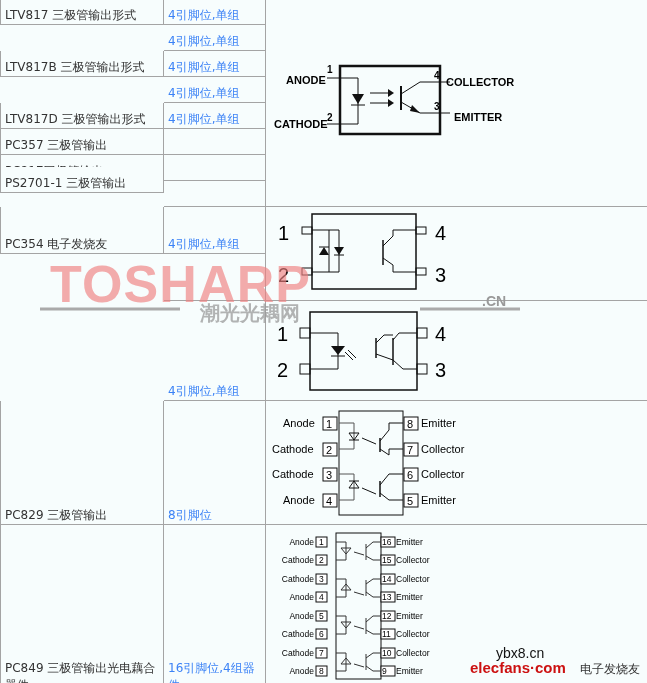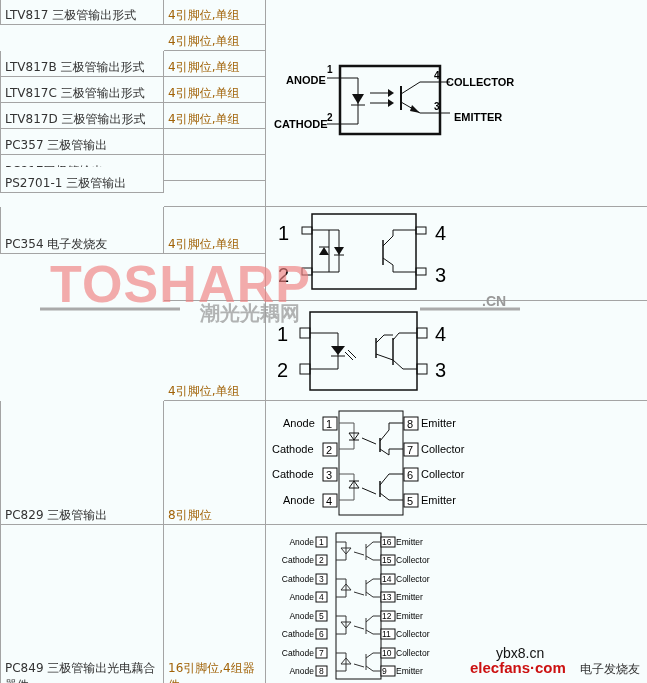--- a/index.html
+++ b/index.html
@@ -11,21 +11,21 @@
     border-right: 1px solid #a4a4a4;
     border-bottom: 1px solid #a4a4a4;
     background: #f7fdfd;
     display: flex; align-items: flex-end;
     font-size: 12px; color: #333;
     padding-left: 4px; line-height: 17px;
   }
   .c1 { left: 0; width: 164px; border-left: 1px solid #a4a4a4; }
   .c2 { left: 164px; width: 102px; }
   .c3 { left: 266px; width: 381px; border-right: none; padding: 0; }
-  .pin { color: #a16207; }
+  .pin { color: #3b82f6; }
   .diag { position: absolute; }
   .wm { position: absolute; pointer-events: none; }
   svg text { font-family: "Liberation Sans", sans-serif; }
 </style>
 </head>
 <body>
 
 <div class="grid">
 
   <div class="cell c1" style="top:0;height:25px;border-top:none">
@@ -39,23 +39,20 @@
       <span>4引脚位,单组</span>
     </div>
 
   <div class="cell c1" style="top:51px;height:26px">
       <span>LTV817B 三极管输出形式</span>
     </div>
   <div class="cell c2 pin" style="top:51px;height:26px">
       <span>4引脚位,单组</span>
     </div>
 
-  <div class="cell c1" style="top:77px;height:26px">
-      <span>LTV817C 三极管输出形式</span>
-    </div>
   <div class="cell c2 pin" style="top:77px;height:26px">
       <span>4引脚位,单组</span>
     </div>
 
   <div class="cell c1" style="top:103px;height:26px">
       <span>LTV817D 三极管输出形式</span>
     </div>
   <div class="cell c2 pin" style="top:103px;height:26px">
       <span>4引脚位,单组</span>
     </div>

